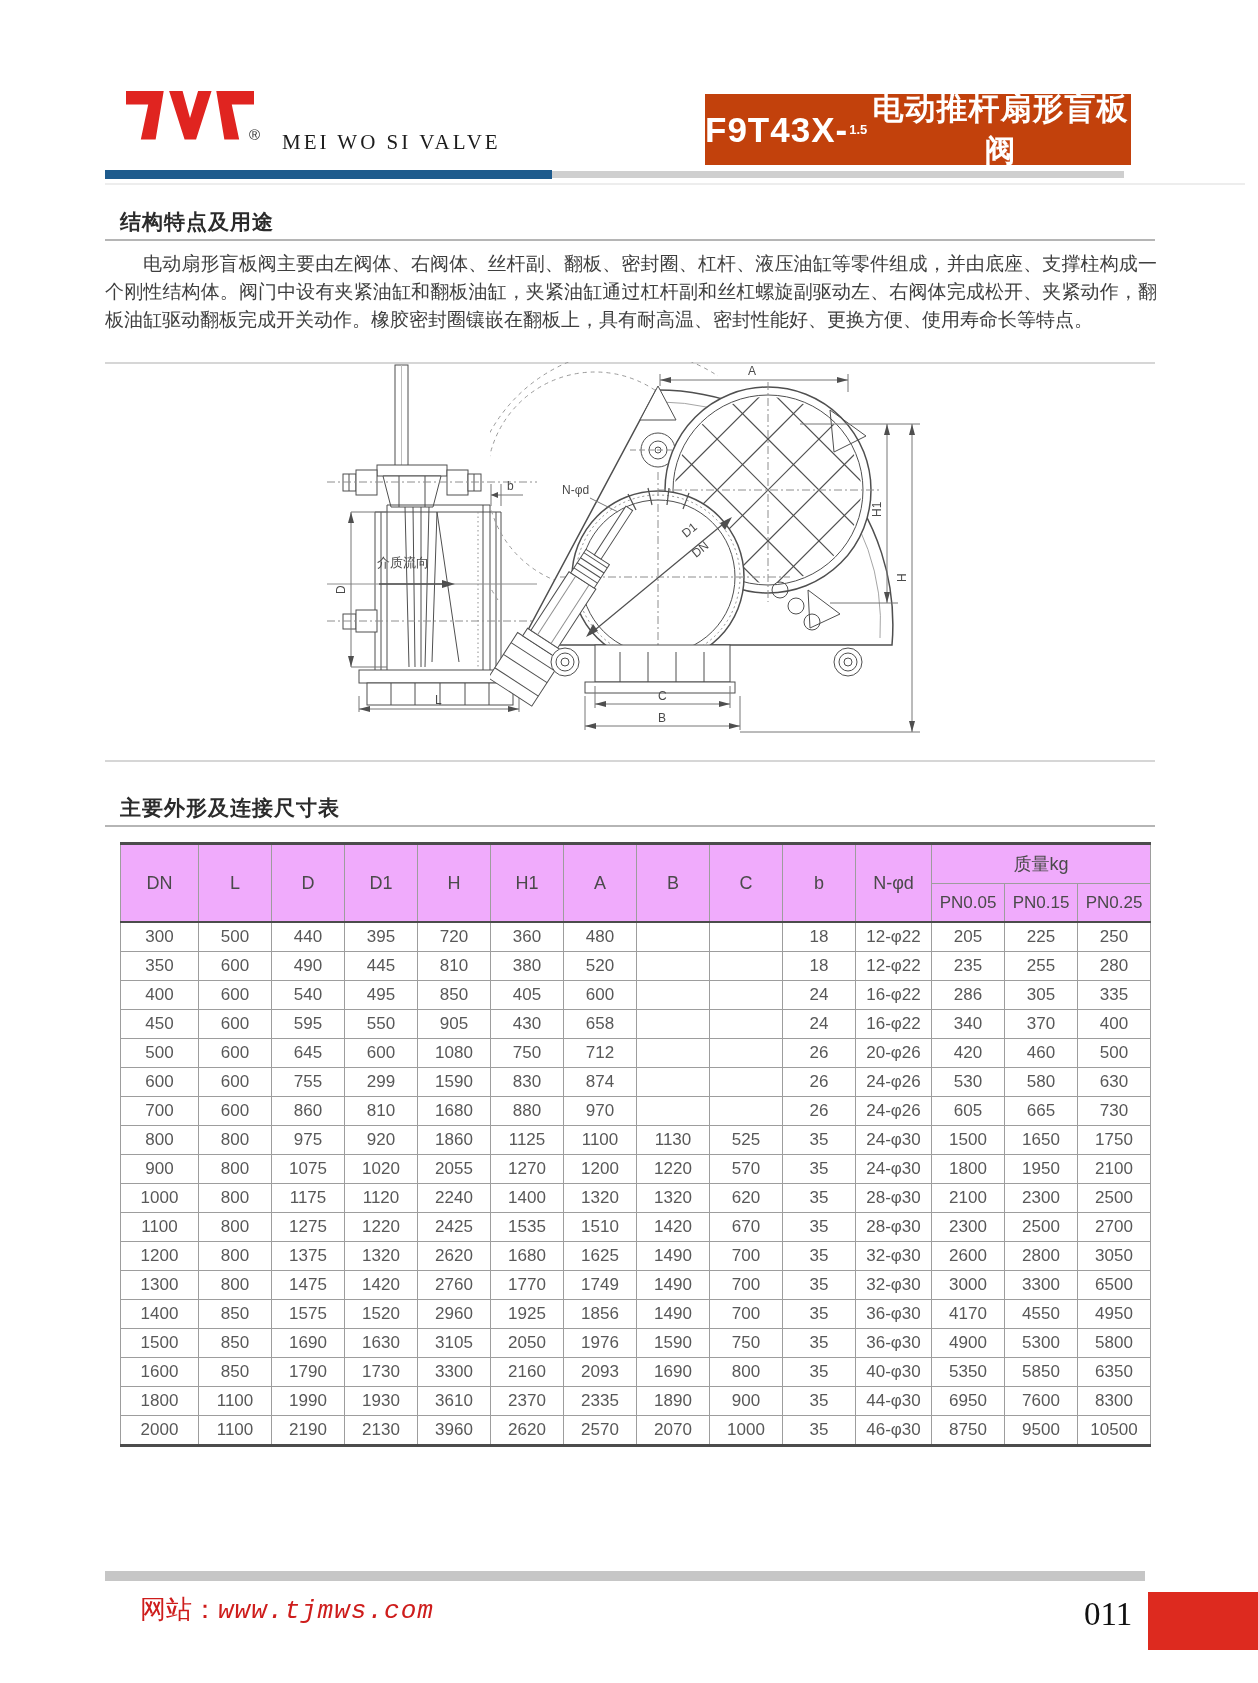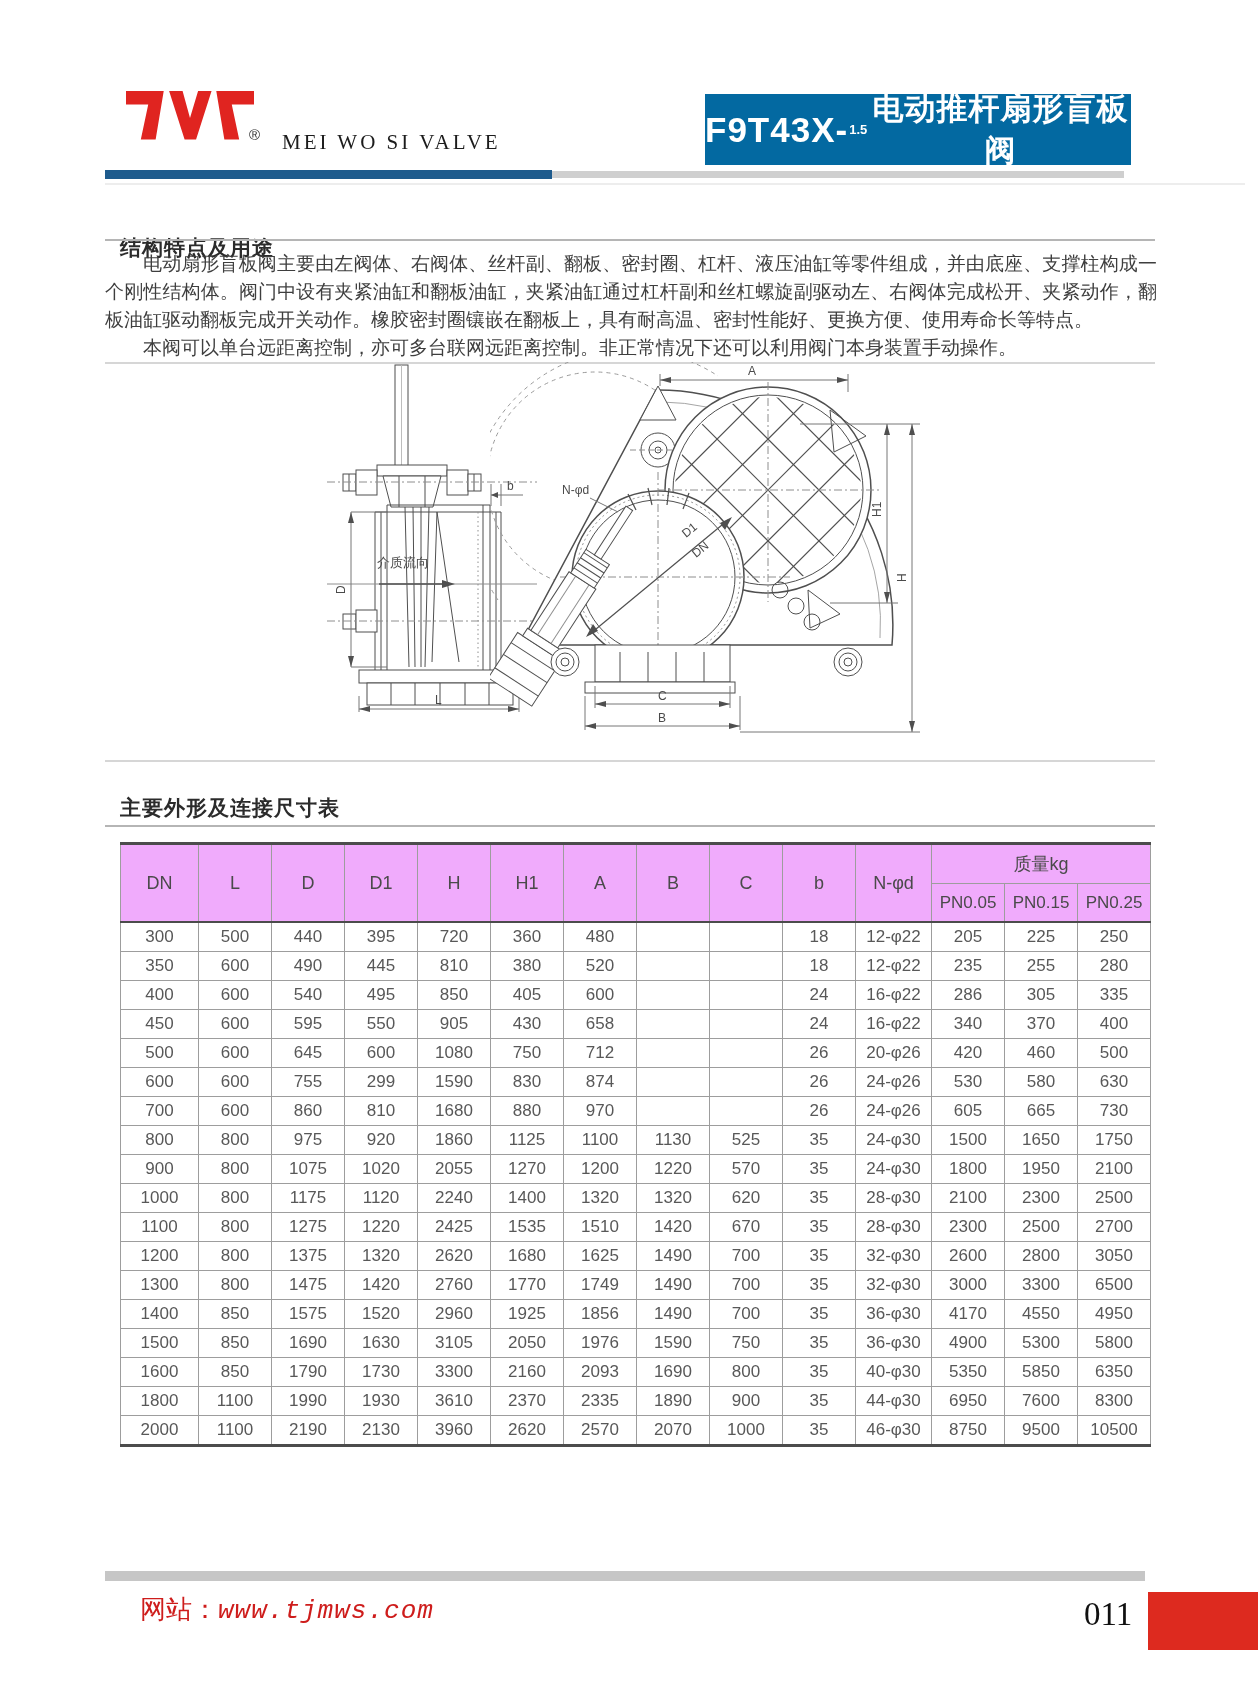--- a/index.html
+++ b/index.html
@@ -6,21 +6,21 @@
   .page{position:relative;width:1258px;height:1683px;background:#ffffff;margin:0 auto;
         font-family:"Liberation Sans","DejaVu Sans",sans-serif;overflow:hidden;}
   .abs{position:absolute;}
 
   
   .company-cn{left:268px;top:62px;font-size:54px;font-weight:bold;color:#151515;
               letter-spacing:6px;font-family:"DejaVu Serif","Liberation Serif",serif;}
   .company-en{left:282px;top:130px;font-size:21px;letter-spacing:3px;color:#1c1c1c;
               font-family:"Liberation Serif","DejaVu Serif",serif;}
   .reg-mark{left:249px;top:126px;font-size:15px;color:#333;}
-  .banner{left:705px;top:94px;width:426px;height:71px;background:#0369a1;color:#fff;
+  .banner{left:705px;top:94px;width:426px;height:71px;background:#c2410c;color:#fff;
           display:flex;align-items:center;justify-content:center;}
   .banner .model{font-size:35px;font-weight:bold;letter-spacing:1px;}
   .banner .pressures{display:flex;flex-direction:column;margin:0 3px 0 1px;gap:36px;}
   .banner .pressures span{font-size:13px;line-height:14px;font-weight:bold;text-align:left;}
   .banner .pname{font-size:31px;font-weight:bold;letter-spacing:1px;text-align:center;}
   .bar-blue{left:105px;top:170px;width:447px;height:9px;background:#1e5b8d;}
   .bar-gray{left:552px;top:171px;width:572px;height:7px;background:#cfcfcf;}
   .bar-faint{left:105px;top:183px;width:1140px;height:2px;background:#ededed;}
 
   
@@ -78,26 +78,25 @@
       <span>1.5</span>
       <span>2.5</span>
     </span>
     <span class="pname">电动推杆扇形盲板阀</span>
   </div>
 
   <div class="abs bar-blue"></div>
   <div class="abs bar-gray"></div>
   <div class="abs bar-faint"></div>
 
-  <div class="abs sec-title" style="left:120px;top:208px;margin-top:26px;">结构特点及用途</div>
+  <div class="abs sec-title" style="left:120px;top:208px;">结构特点及用途</div>
   <div class="abs rule" style="left:105px;top:239px;width:1050px;"></div>
 
   <div class="abs para-block">
     <p>电动扇形盲板阀主要由左阀体、右阀体、丝杆副、翻板、密封圈、杠杆、液压油缸等零件组成，并由底座、支撑柱构成一个刚性结构体。阀门中设有夹紧油缸和翻板油缸，夹紧油缸通过杠杆副和丝杠螺旋副驱动左、右阀体完成松开、夹紧动作，翻板油缸驱动翻板完成开关动作。橡胶密封圈镶嵌在翻板上，具有耐高温、密封性能好、更换方便、使用寿命长等特点。</p>
-    <p>本阀可以单台远距离控制，亦可多台联网远距离控制。非正常情况下还可以利用阀门本身装置手动操作。</p>
   </div>
 
   <div class="abs rule-light" style="left:105px;top:362px;width:1050px;"></div>
 
   <div class="abs drawing" style="left:287px;top:362px;">
     <svg width="290" height="352" viewBox="0 0 290 352" fill="none" stroke="#4f4f4f" stroke-width="1">
 
       <rect x="108" y="3" width="13" height="102" fill="#fff"></rect>
       <line x1="114.5" y1="3" x2="114.5" y2="105" stroke="#bdbdbd"></line>
 

